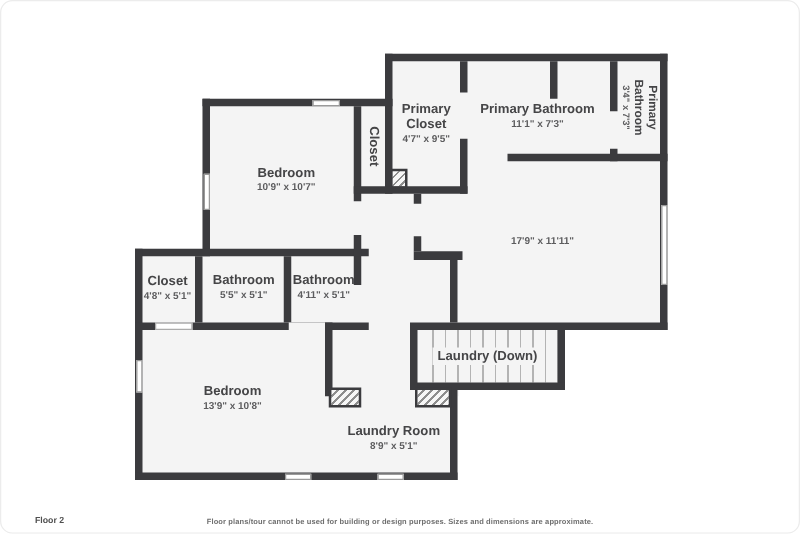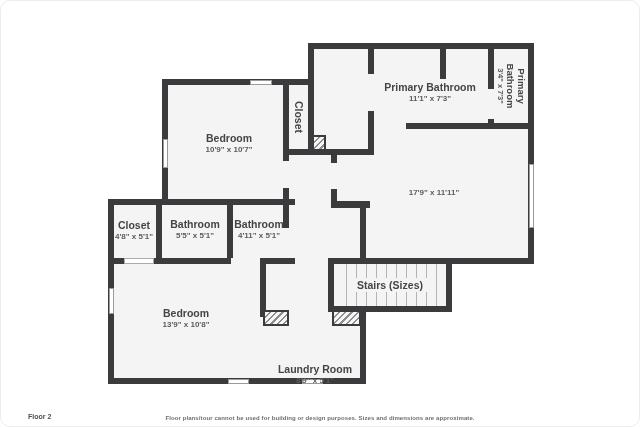--- a/index.html
+++ b/index.html
@@ -94,20 +94,24 @@
   <div class="win" style="left:162px;top:138px;width:5px;height:29px;"></div>
   <div class="win" style="left:108px;top:287px;width:5px;height:26px;"></div>
   <div class="win" style="left:227px;top:378px;width:21px;height:5px;"></div>
   <div class="win" style="left:301px;top:378px;width:21px;height:5px;"></div>
   <div class="win" style="left:528px;top:163px;width:5px;height:64px;"></div>
 
   <div class="hatch" style="left:311px;top:134px;width:14px;height:16px;"></div>
   <div class="hatch" style="left:262px;top:309px;width:26px;height:16px;"></div>
   <div class="hatch" style="left:331px;top:309px;width:29px;height:16px;"></div>
 
+  <div class="room-label" style="left:340px;top:98px;width:58px;">
+    <div class="room-name">Primary Closet</div>
+    <div class="room-dims">4'7" x 9'5"</div>
+  </div>
 
   <div class="room-label" style="left:429px;top:92px;width:110px;">
     <div class="room-name">Primary Bathroom</div>
     <div class="room-dims">11'1" x 7'3"</div>
   </div>
 
   <div class="room-label rot small" style="left:510px;top:85px;width:62px;">
     <div class="room-name">Primary Bathroom</div>
     <div class="room-dims">3'4" x 7'3"</div>
   </div>
@@ -138,23 +142,23 @@
   <div class="room-label" style="left:258px;top:229px;width:60px;">
     <div class="room-name">Bathroom</div>
     <div class="room-dims">4'11" x 5'1"</div>
   </div>
 
   <div class="room-label" style="left:185px;top:318px;width:100px;">
     <div class="room-name">Bedroom</div>
     <div class="room-dims">13'9" x 10'8"</div>
   </div>
 
-  <div class="stairs-label" style="left:389px;top:284px;">Stairs (Sizes)</div>
+  <div class="stairs-label" style="left:389px;top:284px;">Laundry (Down)</div>
 
-  <div class="room-label" style="left:314px;top:350px;width:90px;margin-top:24px;">
+  <div class="room-label" style="left:314px;top:350px;width:90px;">
     <div class="room-name">Laundry Room</div>
     <div class="room-dims">8'9" x 5'1"</div>
   </div>
 
   <div class="footer-floor">Floor 2</div>
   <div class="footer-disclaimer">Floor plans/tour cannot be used for building or design purposes. Sizes and dimensions are approximate.</div>
 
 </div>
 
 </body></html>

